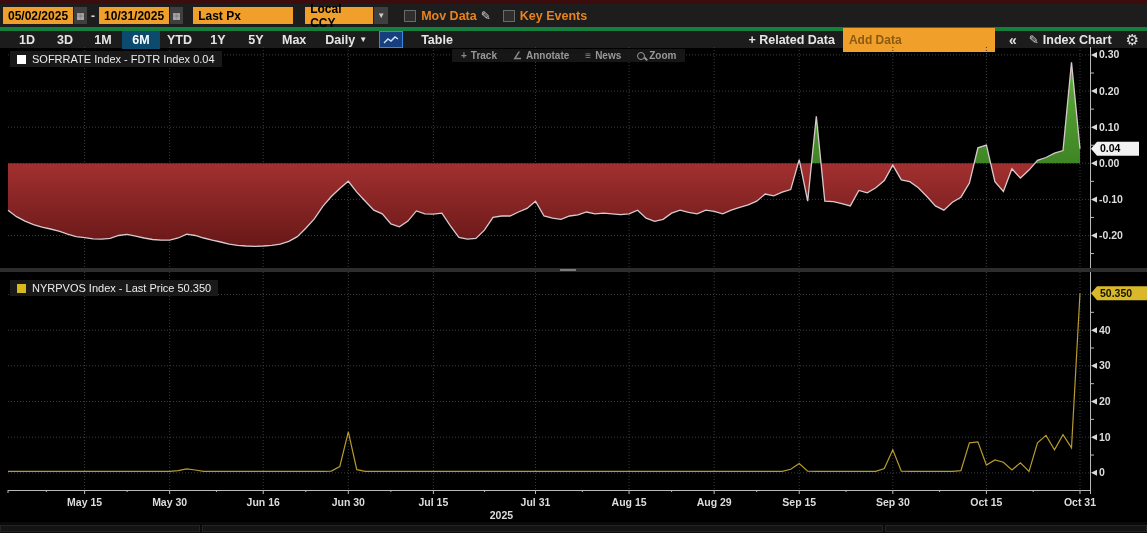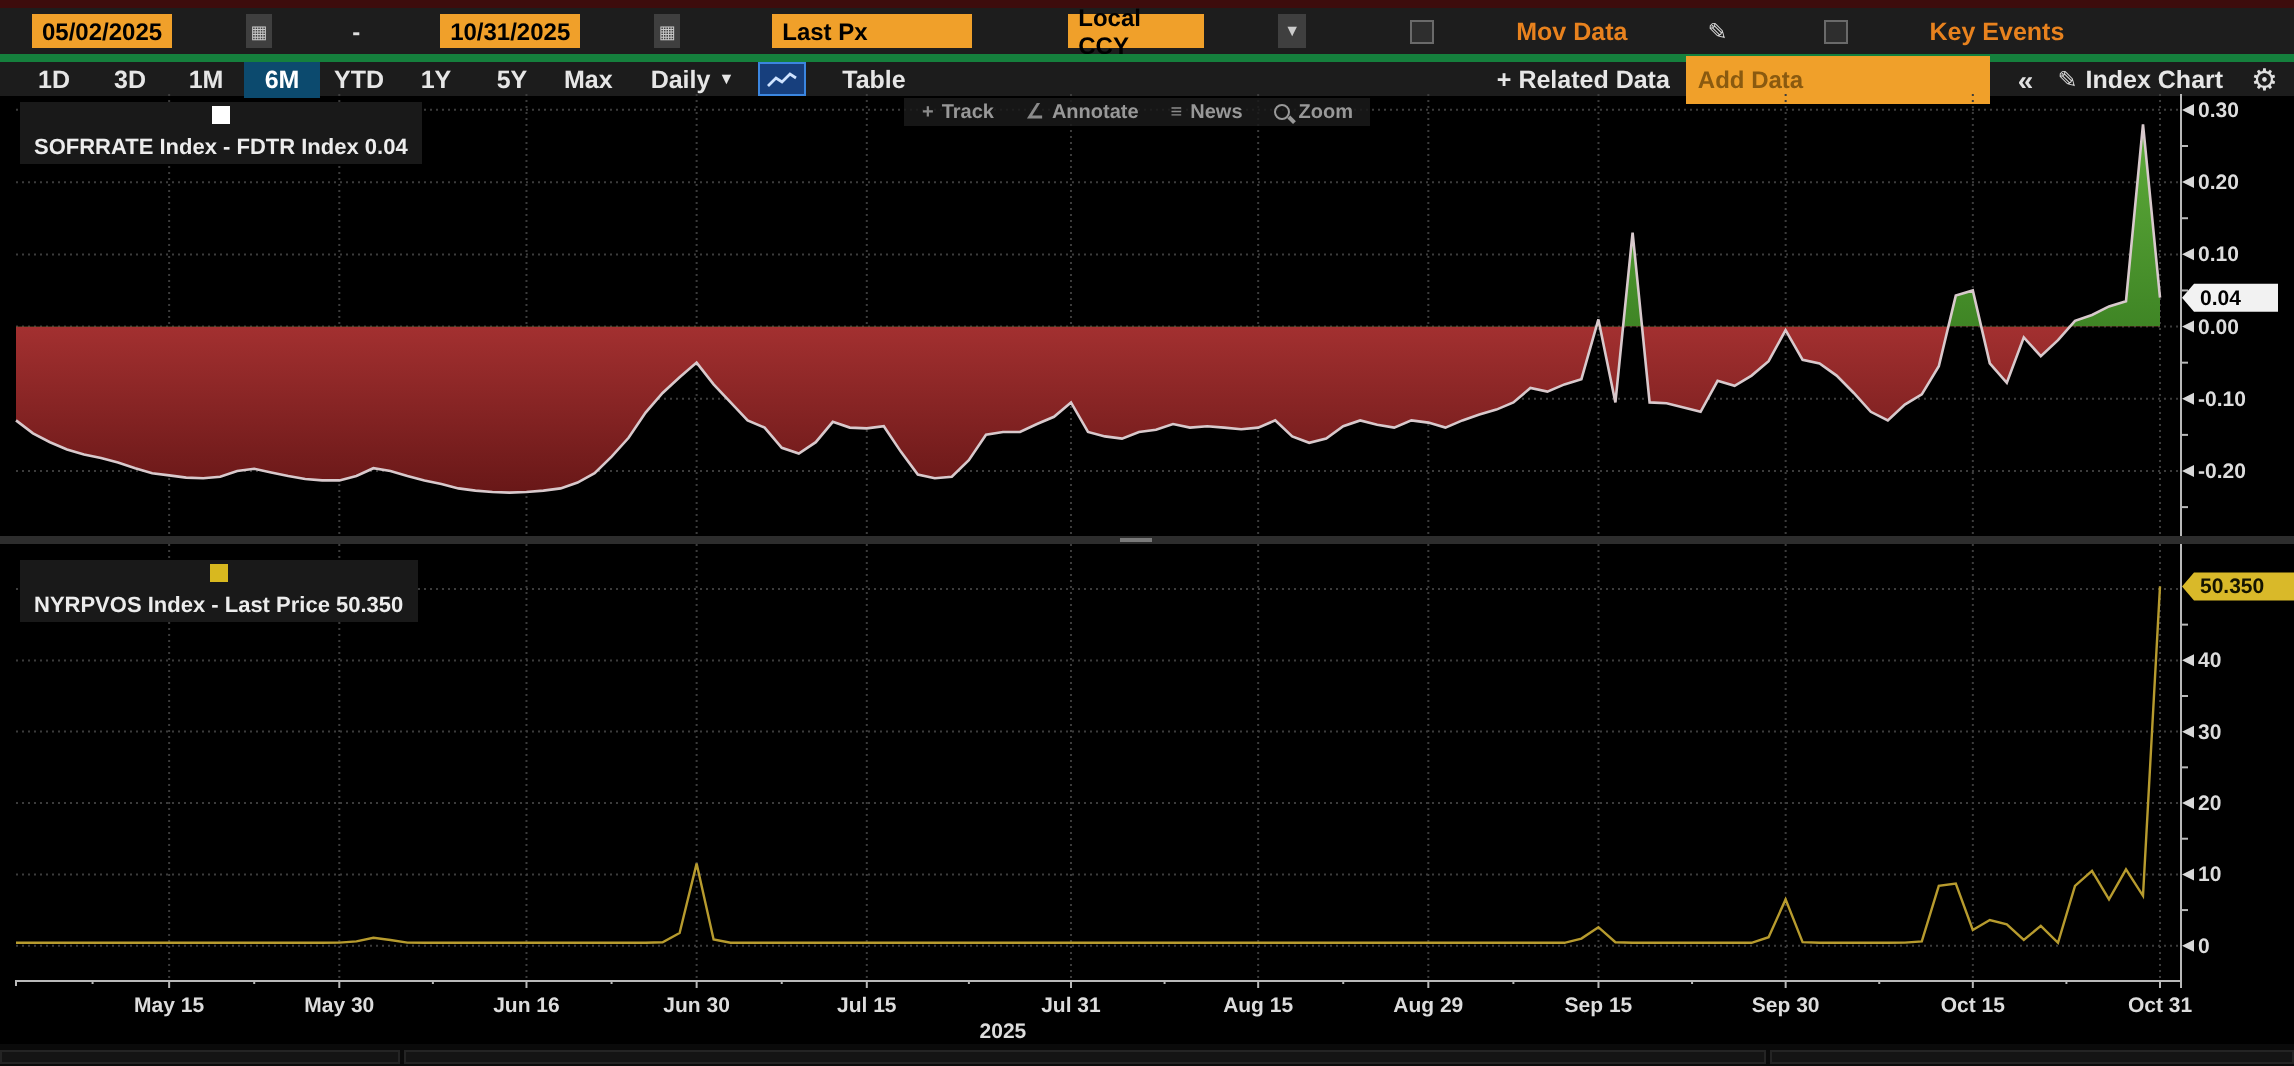--- a/index.html
+++ b/index.html
@@ -2,21 +2,21 @@
 <html><head>
 <meta charset="utf-8">
 <style>
   html,body{margin:0;padding:0;background:#000;}
   .screen{position:relative;width:1147px;height:533px;background:#000;overflow:hidden;
           font-family:"Liberation Sans",sans-serif;-webkit-font-smoothing:antialiased;}
   
   .red-strip{position:absolute;top:0;left:0;right:0;height:4px;background:#3d0c0c;}
   
   .row1{position:absolute;top:4px;left:0;right:0;height:23px;background:#1d1d1d;
-        display:flex;align-items:center;padding-left:16px;box-sizing:border-box;gap:36px;}
+        display:flex;align-items:center;padding-left:3px;box-sizing:border-box;}
   .row2{position:absolute;top:27px;left:0;right:0;height:21px;background:#1c1c1c;border-top:4px solid #15803d;
         display:flex;align-items:center;padding:0 8px;box-sizing:border-box;}
   .ofield{background:#f0a02a;color:#000;font-weight:700;font-size:12px;height:17px;
           display:flex;align-items:center;padding:0 5px;box-sizing:border-box;}
   .cal{width:13px;height:17px;background:#3f3f3f;color:#c7c7c7;font-size:9px;display:flex;
        align-items:center;justify-content:center;margin-left:1px;cursor:pointer;}
   .dash{color:#ddd;font-size:12px;font-weight:700;margin:0 4px;}
   .caretbox{width:14px;height:17px;background:#3f3f3f;color:#ccc;font-size:8px;display:flex;
             align-items:center;justify-content:center;margin-left:1px;}
   .chk{width:10px;height:10px;background:#2e2e2e;border:1px solid #6a6a6a;display:inline-block;}
@@ -32,21 +32,21 @@
   .addfield{background:#f0a02a;color:#8a5a10;font-weight:700;font-size:12px;height:17px;width:152px;
             display:flex;align-items:center;padding:12px 6px;box-sizing:border-box;cursor:text;}
   .chev{color:#e0e0e0;font-size:14px;font-weight:700;}
   .gear{color:#e0e0e0;font-size:15px;cursor:pointer;}
   .clip{overflow:hidden;white-space:nowrap;display:inline-block;}
   
   #c1{position:absolute;top:47px;left:0;}
   #c2{position:absolute;top:272px;left:0;}
   #cx{position:absolute;top:490px;left:0;}
   .legend{position:absolute;background:#191919;display:flex;align-items:center;gap:6px;
-          padding:2px 7px;font-size:11px;font-weight:700;color:#ececec;z-index:5;flex-direction:column;}
+          padding:2px 7px;font-size:11px;font-weight:400;color:#ececec;z-index:5;}
   .sw{width:9px;height:9px;display:inline-block;}
   .ctools{position:absolute;top:49px;left:452px;display:flex;gap:16px;color:#989898;font-size:10px;
           font-weight:700;align-items:center;background:rgba(26,26,26,.85);padding:1px 9px;z-index:5;}
   .ctool{display:flex;align-items:center;gap:4px;cursor:pointer;}
   .ticon{font-size:10px;color:#8a8a8a;}
   .mag{width:6px;height:6px;border:1.5px solid #999;border-radius:50%;display:inline-block;position:relative;}
   .mag::after{content:'';position:absolute;width:4px;height:1.5px;background:#999;transform:rotate(45deg);
               right:-4px;bottom:-1px;}
   .divider{position:absolute;top:268px;left:0;right:0;height:4px;background:#2d2d2d;}
   .handle{position:absolute;top:269px;left:560px;width:16px;height:2px;background:#7a7a7a;cursor:row-resize;}

